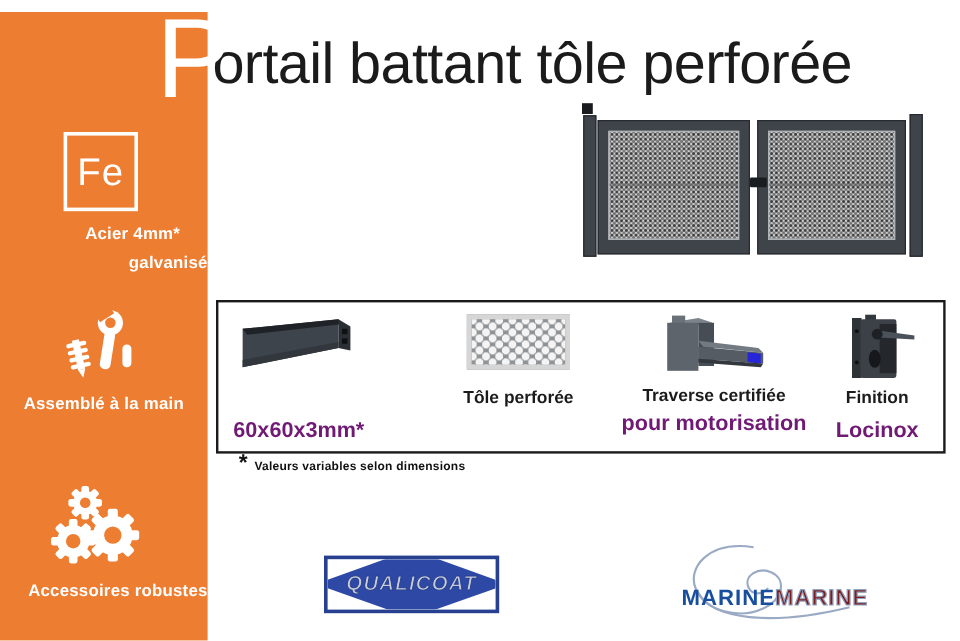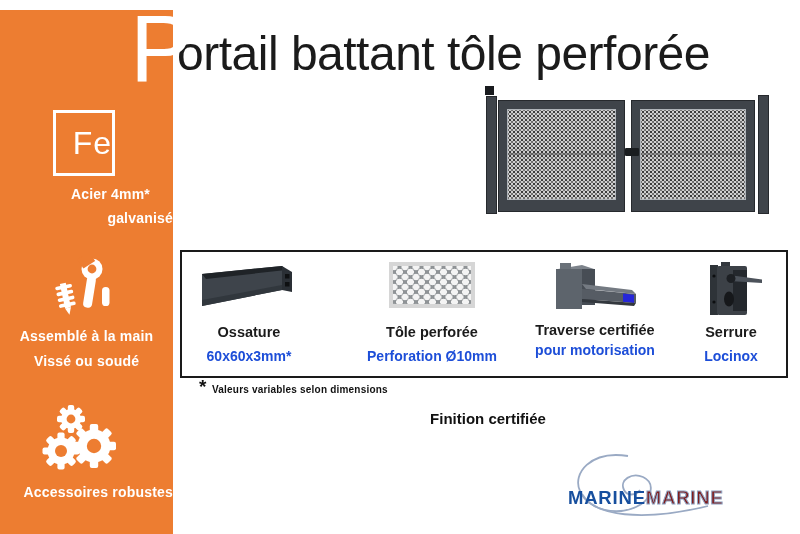--- a/index.html
+++ b/index.html
@@ -9,21 +9,21 @@
     position:relative; width:800px; height:534px; background:#fff; overflow:hidden;
   }
 
   
   #sidebar {
     position:absolute; left:0; top:10px; width:173px; height:524px;
     background:#ED7D31; color:#fff; text-align:center;
   }
   .fe-box {
     position:absolute; left:53px; top:100px; width:62px; height:66px;
-    border:3px solid #fff; display:flex; align-items:center; justify-content:flex-end;
+    border:3px solid #fff; display:flex; align-items:center; justify-content:center;
     font-size:32px; color:#fff; letter-spacing:1px;
   }
   .side-label { position:absolute; width:173px; text-align:center; font-size:14px; font-weight:700; color:#fff; letter-spacing:.2px; }
   #lbl-acier     { top:176px;padding-left:48px; }
   #lbl-galva     { top:200px;text-align:right; }
   #lbl-assemble  { top:318px; }
   #lbl-visse     { top:343px; }
   #lbl-access    { top:474px;text-align:right; }
   .side-icon { position:absolute; }
   #wrench-wrap { left:52px; top:246px; width:64px; height:62px; }
@@ -76,21 +76,21 @@
     position:absolute; left:180px; top:250px; width:608px; height:128px;
     border:2px solid #1a1a1a; background:#fff;
   }
   .feature { position:absolute; top:256px; height:118px; text-align:center; }
   #feature-ossature { left:188px; width:122px; }
   #feature-tole     { left:352px; width:160px; }
   #feature-traverse { left:518px; width:154px; }
   #feature-serrure  { left:680px; width:102px; }
   .f-icon { position:absolute; top:6px; left:50%; transform:translateX(-50%); }
   .f-label1 { position:absolute; top:68px; width:100%; font-size:14.5px; font-weight:700; color:#1b1b1b; }
-  .f-label2 { position:absolute; top:92px; width:100%; font-size:14px;   font-weight:700; color:#1d4ed8; }
+  .f-label2 { position:absolute; top:92px; width:100%; font-size:18px;   font-weight:700; color:#701a75; }
   #feature-traverse .f-label1 { top:66px; }
   #feature-traverse .f-label2 { top:86px; }
 
   .sheet-sample {
     width:86px; height:46px; border:4px solid #d6d6d6; background-color:#8f9396;
     background-image:
       radial-gradient(circle, #f4f4f4 3.1px, transparent 3.6px),
       radial-gradient(circle, #f4f4f4 3.1px, transparent 3.6px);
     background-size:11px 10px, 11px 10px;
     background-position:1px 1px, 6.5px 6px;
@@ -155,21 +155,20 @@
             <rect x="10.5" y="27" width="6" height="25"></rect>
             <path d="M10.5 52 h6 l-3 7 z"></path>
           </g>
           <rect x="50" y="31" width="7.5" height="19" rx="3.6"></rect>
         </g>
         <rect x="33" y="-3" width="14" height="11" fill="#ED7D31" transform="rotate(-33 40 13)"></rect>
         <circle cx="40" cy="13" r="4.4" fill="#ED7D31"></circle>
       </svg>
     </div>
     <div class="side-label" id="lbl-assemble">Assemblé à la main</div>
-    <div class="side-label" id="lbl-visse">Vissé ou soudé</div>
 
     <div class="side-icon" id="gears-wrap">
       <svg width="80" height="72" viewBox="0 0 80 72">
 
         <g transform="translate(29,15)">
           <g fill="#fff">
             <rect x="-3.2" y="-14" width="6.4" height="28" rx="2"></rect>
             <rect x="-3.2" y="-14" width="6.4" height="28" rx="2" transform="rotate(45)"></rect>
             <rect x="-3.2" y="-14" width="6.4" height="28" rx="2" transform="rotate(90)"></rect>
             <rect x="-3.2" y="-14" width="6.4" height="28" rx="2" transform="rotate(135)"></rect>
@@ -226,30 +225,28 @@
     <div class="f-icon">
       <svg width="94" height="50" viewBox="0 0 94 50">
         <polygon points="0,12 80,4 80,28 0,44" fill="#3e444b"></polygon>
         <polygon points="0,12 80,4 84,8 4,17" fill="#1f2327"></polygon>
         <polygon points="80,4 90,10 90,30 80,28" fill="#2a2f35"></polygon>
         <rect x="83" y="12" width="4.5" height="4.5" fill="#0e1012"></rect>
         <rect x="83" y="20" width="4.5" height="4.5" fill="#0e1012"></rect>
         <polygon points="0,38 80,23 80,28 0,44" fill="#31373d"></polygon>
       </svg>
     </div>
-    <div class="f-label1">Ossature</div>
     <div class="f-label2">60x60x3mm*</div>
   </div>
 
   <div class="feature" id="feature-tole">
     <div class="f-icon">
       <div class="sheet-sample"></div>
     </div>
     <div class="f-label1">Tôle perforée</div>
-    <div class="f-label2">Perforation Ø10mm</div>
   </div>
 
   <div class="feature" id="feature-traverse">
     <div class="f-icon">
       <svg width="94" height="54" viewBox="0 0 94 54">
         <polygon points="10,7 34,3 46,7 22,11" fill="#7d838b"></polygon>
         <rect x="12" y="1" width="11" height="8" fill="#6a7179"></rect>
         <rect x="8" y="7" width="26" height="40" fill="#5d646c"></rect>
         <rect x="34" y="7" width="13" height="36" fill="#474d55"></rect>
         <polygon points="34,22 84,28 88,32 38,27" fill="#747a82"></polygon>
@@ -269,28 +266,34 @@
         <circle cx="16" cy="14" r="1.6" fill="#0c0e10"></circle>
         <circle cx="16" cy="40" r="1.6" fill="#0c0e10"></circle>
         <rect x="23" y="0" width="9" height="7" fill="#33383e"></rect>
         <rect x="19" y="4" width="30" height="49" rx="2" fill="#3c4147"></rect>
         <rect x="35" y="8" width="14" height="41" fill="#24282d"></rect>
         <polygon points="31,13 64,17.5 64,21 31,19" fill="#4c525a"></polygon>
         <circle cx="33" cy="16.5" r="4.5" fill="#1d2024"></circle>
         <ellipse cx="31" cy="37" rx="5" ry="7.5" fill="#16181b"></ellipse>
       </svg>
     </div>
-    <div class="f-label1">Serrure</div>
+    <div class="f-label1">Finition</div>
     <div class="f-label2">Locinox</div>
   </div>
 
   <div id="footnote-star">*</div>
   <div id="footnote-text">Valeurs variables selon dimensions</div>
-  <div id="finition-heading">Finition certifiée</div>
-
+
+  <div id="qualicoat-logo">
+    <svg width="140" height="42" viewBox="0 0 140 42">
+      <rect x="0" y="19.5" width="140" height="2.4" fill="#2e49a5"></rect>
+      <polygon points="70,-8 150,20.7 70,49 -10,20.7" fill="#2e49a5"></polygon>
+    </svg>
+    <div id="qualicoat-text">QUALICOAT</div>
+  </div>
 
   <div id="qualimarine-logo">
     <svg width="158" height="72" viewBox="0 0 158 72">
       <g fill="none" stroke="#9aaac4" stroke-width="1.8">
         <path d="M 72 6 C 34 0 16 24 24 41 C 32 60 60 66 80 57 C 96 50 100 33 87 27 C 76 22 63 30 68 40 C 71 46 80 46 84 40"></path>
         <path d="M 26 44 C 38 66 86 72 152 56"></path>
       </g>
     </svg>
     <div id="qualimarine-text">
       <span id="quali-part">MARINE</span><span id="marine-part">MARINE</span>

